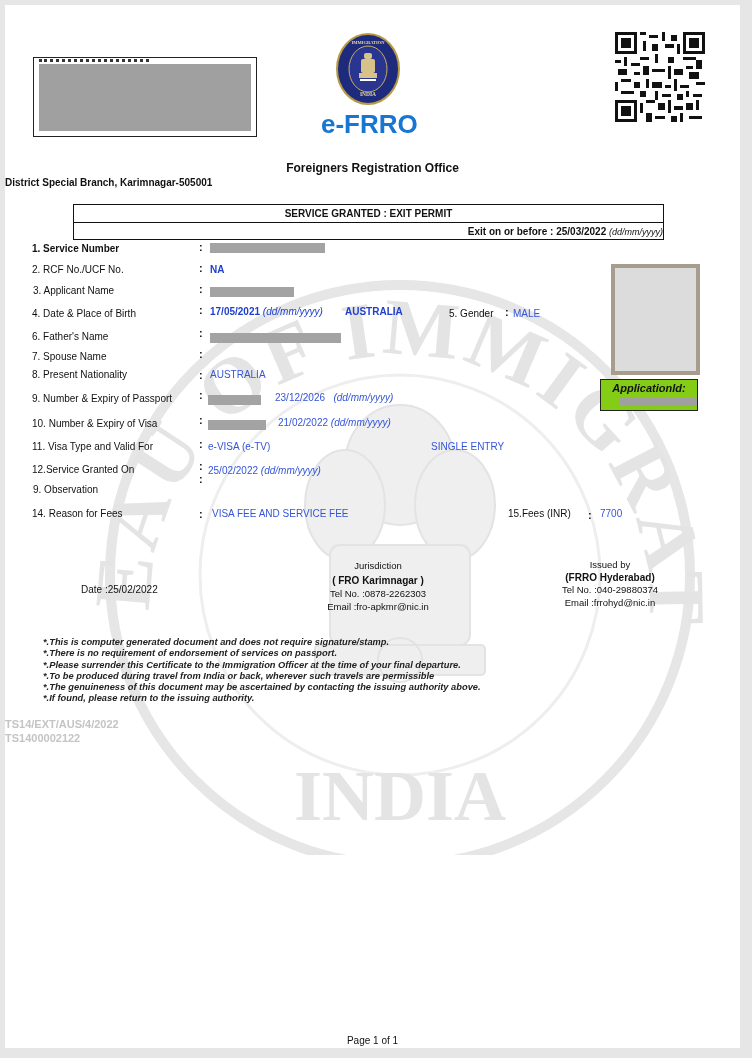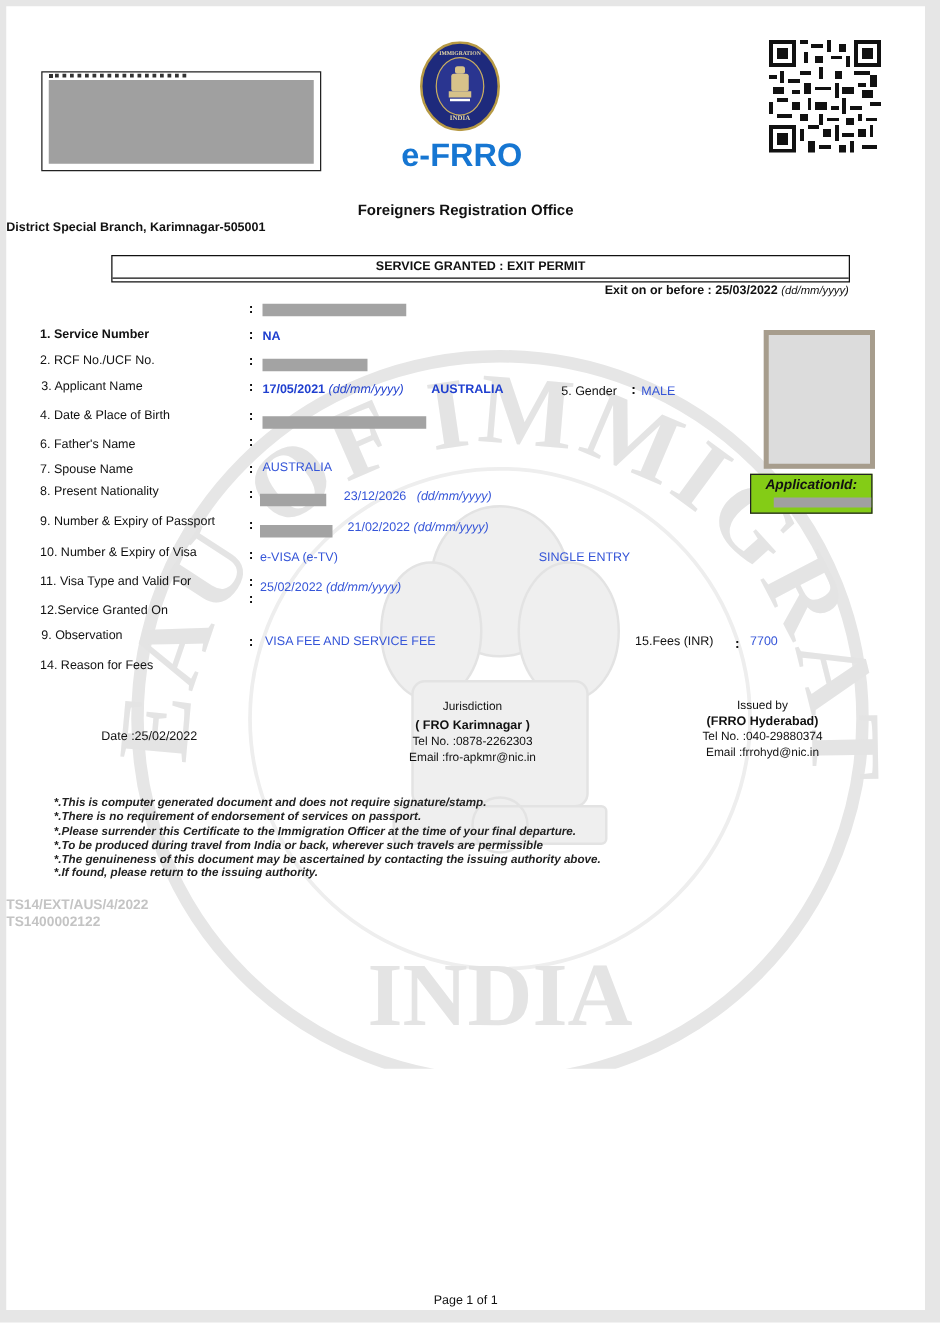--- a/index.html
+++ b/index.html
@@ -5,31 +5,31 @@
   * { box-sizing: border-box; margin: 0; padding: 0; }
   html, body { width: 752px; height: 1058px; overflow: hidden; }
   body { background: #e6e6e6; font-family: "Liberation Sans", sans-serif; position: relative; }
   .page { position: absolute; left: 5px; top: 5px; width: 735px; height: 1043px; background: #ffffff; overflow: hidden; }
   .abs { position: absolute; }
   .blue { color: #1f3fcf; }
   .blue-light { color: #3555d8; }
   .bold { font-weight: bold; }
   .it { font-style: italic; }
   .redact { background: #a3a3a3; position: absolute; }
-  .lbl { position: absolute; left: 27px; font-size: 10px; color: #111; white-space: nowrap; margin-top: 19px; }
+  .lbl { position: absolute; left: 27px; font-size: 10px; color: #111; white-space: nowrap; }
   .colon { position: absolute; left: 194px; font-size: 11px; font-weight: bold; color: #111; }
   .val { position: absolute; font-size: 10px; white-space: nowrap; }
   .watermark { position: absolute; left: 70px; top: 270px; width: 650px; height: 580px; pointer-events: none; }
   .header-box { position: absolute; left: 28px; top: 52px; width: 224px; height: 80px; border: 1.5px solid #222; background: #fff; }
   .header-box .inner { position: absolute; left: 5px; top: 6px; right: 5px; bottom: 5px; background: #a0a0a0; }
   .header-box .dots { position: absolute; left: 5px; top: 1px; width: 110px; height: 3px; border-top: 3px dotted #333; }
   .brand { position: absolute; left: 316px; top: 104px; font-size: 26px; font-weight: bold; color: #1676d2; letter-spacing: 0px; }
   .office-title { position: absolute; left: 0; width: 735px; text-align: center; top: 156px; font-size: 12px; font-weight: bold; color: #111; }
   .office-sub { position: absolute; left: 0; width: 735px; text-align: left; top: 172px; font-size: 10px; font-weight: bold; color: #111; }
-  .svc-box { position: absolute; left: 84px; top: 199px; width: 591px; height: 22px; border: 1.2px solid #111; }
+  .svc-box { position: absolute; left: 68px; top: 199px; width: 591px; height: 36px; border: 1.2px solid #111; }
   .svc-row1 { position: absolute; left: 0; right: 0; top: 0; height: 18px; border-bottom: 1.2px solid #111; text-align: center; font-size: 10px; font-weight: bold; line-height: 17px; color: #111; }
   .svc-row2 { position: absolute; left: 0; right: 0; top: 18px; height: 19px; text-align: right; font-size: 10px; font-weight: bold; line-height: 18px; color: #111; }
   .svc-row2 .it { font-weight: normal; font-size: 9px; }
   .photo { position: absolute; left: 606px; top: 259px; width: 89px; height: 111px; border: 4px solid #a79d8d; background: #dcdcdc; }
   .appid-box { position: absolute; left: 595px; top: 374px; width: 98px; height: 32px; border: 1.5px solid #222; background: #84cc16; }
   .appid-box .t { position: absolute; left: 0; right: 0; top: 2px; text-align: center; font-size: 11px; font-weight: bold; font-style: italic; color: #111; }
   .appid-box .r { position: absolute; left: 18px; top: 18px; width: 78px; height: 8px; background: #a0a0a0; }
   .qr { position: absolute; left: 610px; top: 27px; width: 90px; height: 90px; }
   .center-block { position: absolute; text-align: center; font-size: 9.5px; color: #111; line-height: 13px; }
   .notes { position: absolute; left: 38px; top: 632px; font-size: 9.3px; font-weight: bold; font-style: italic; color: #222; line-height: 11.3px; }

